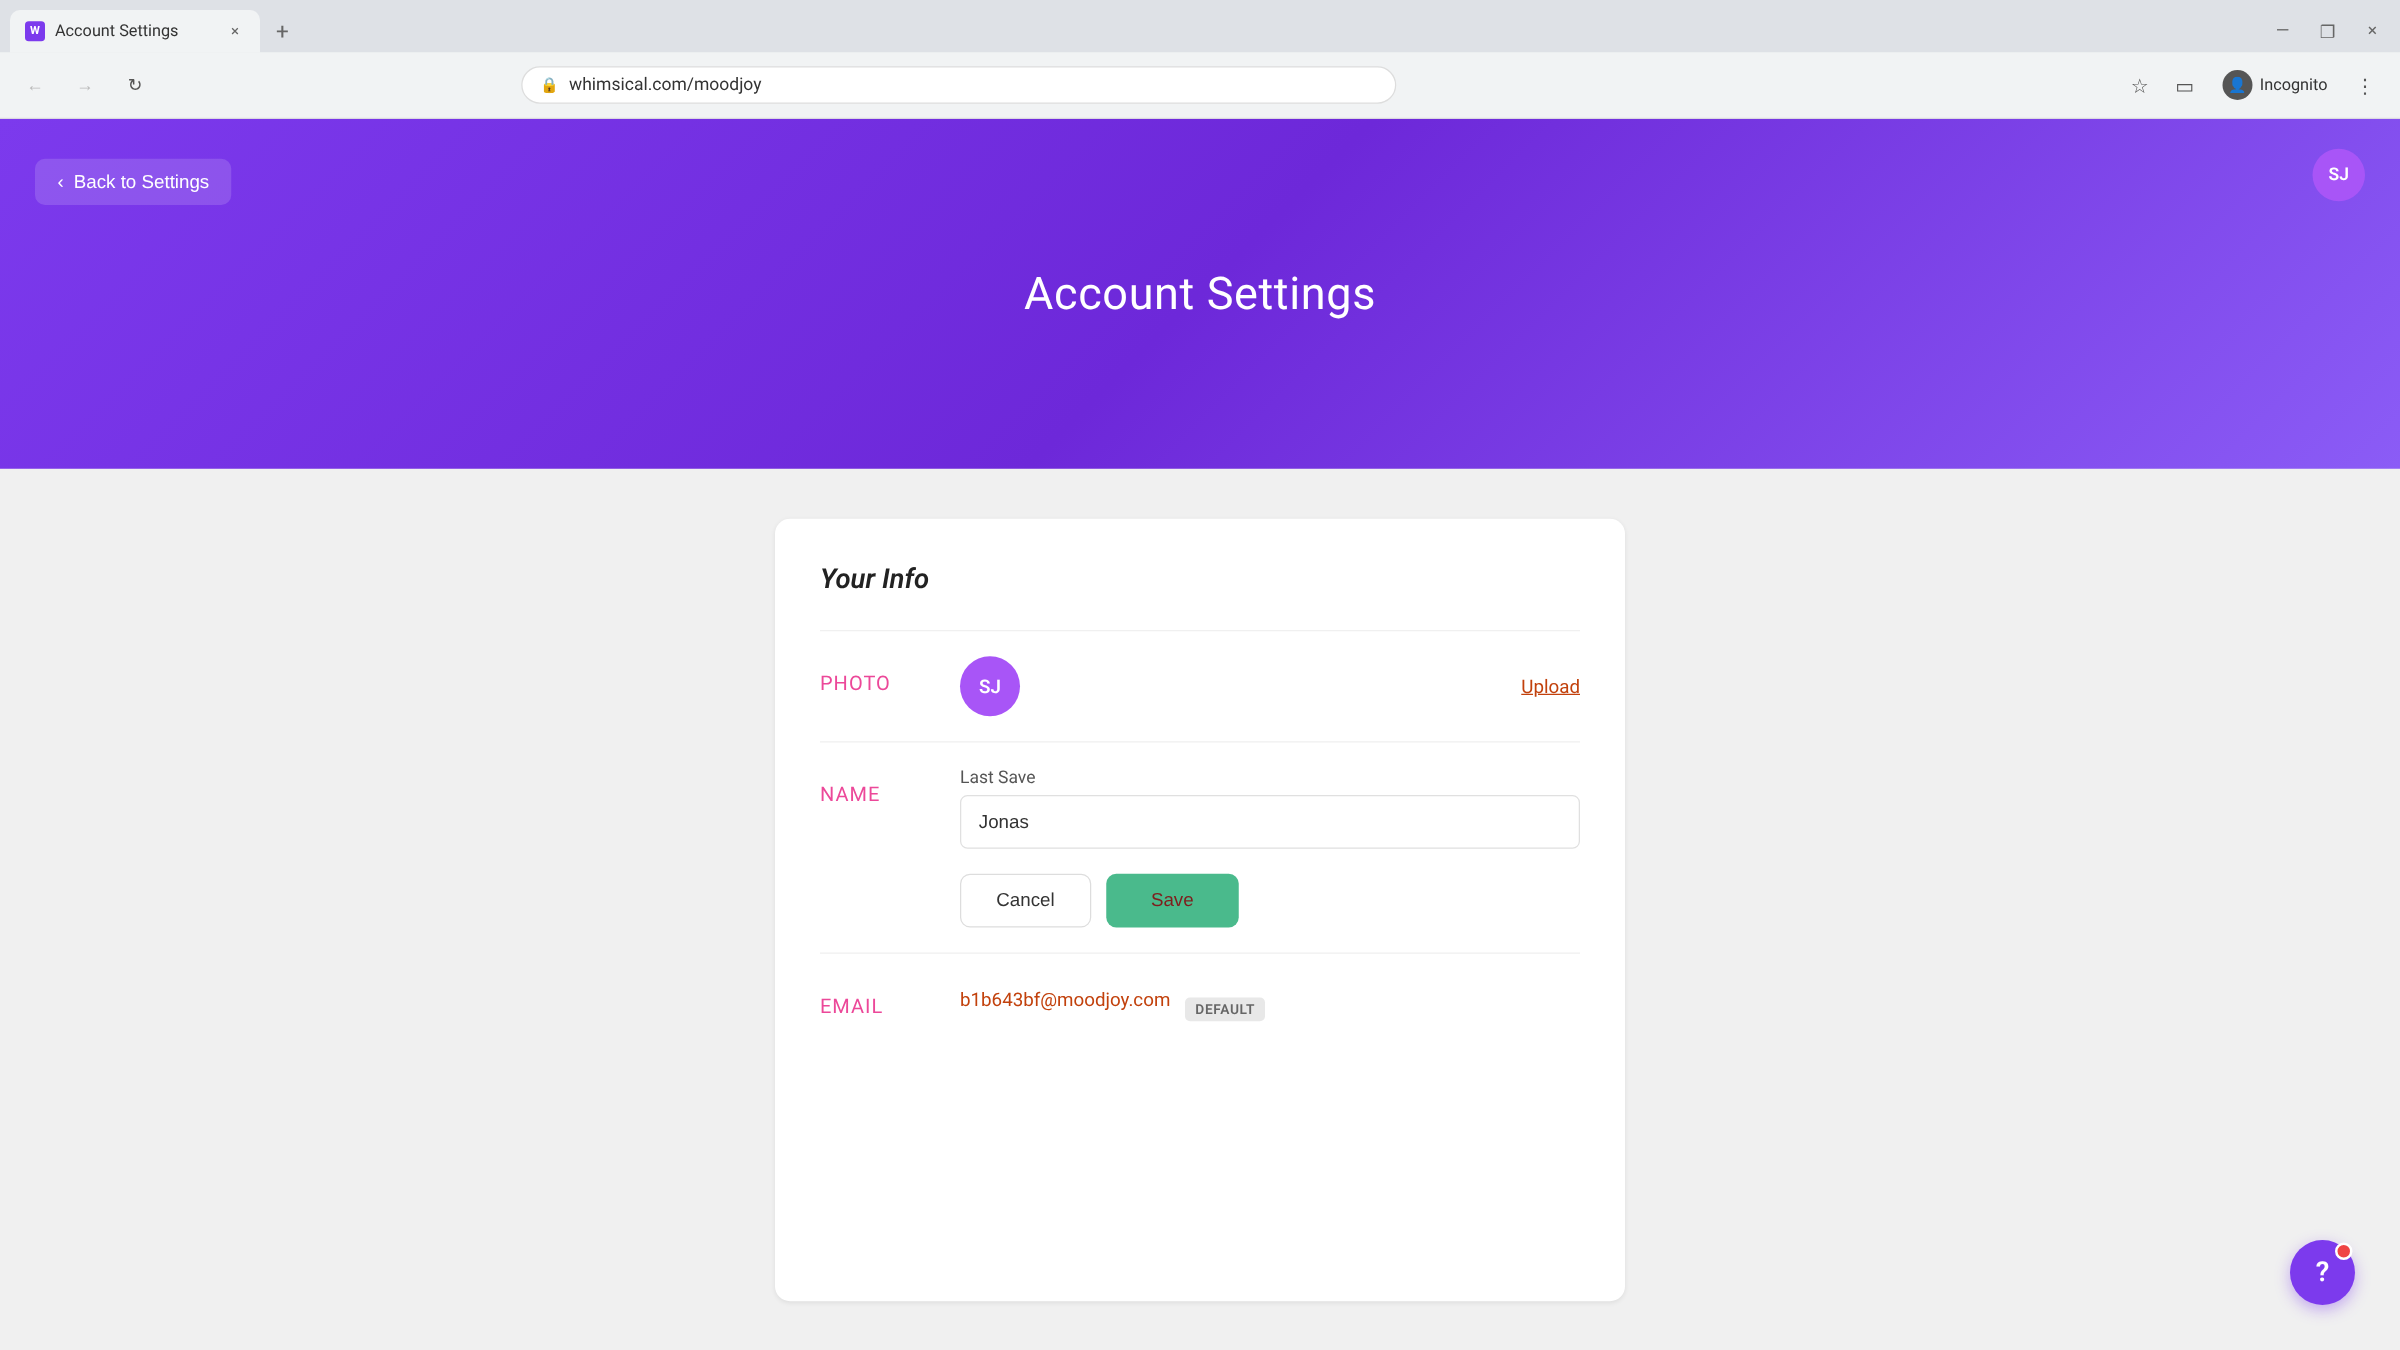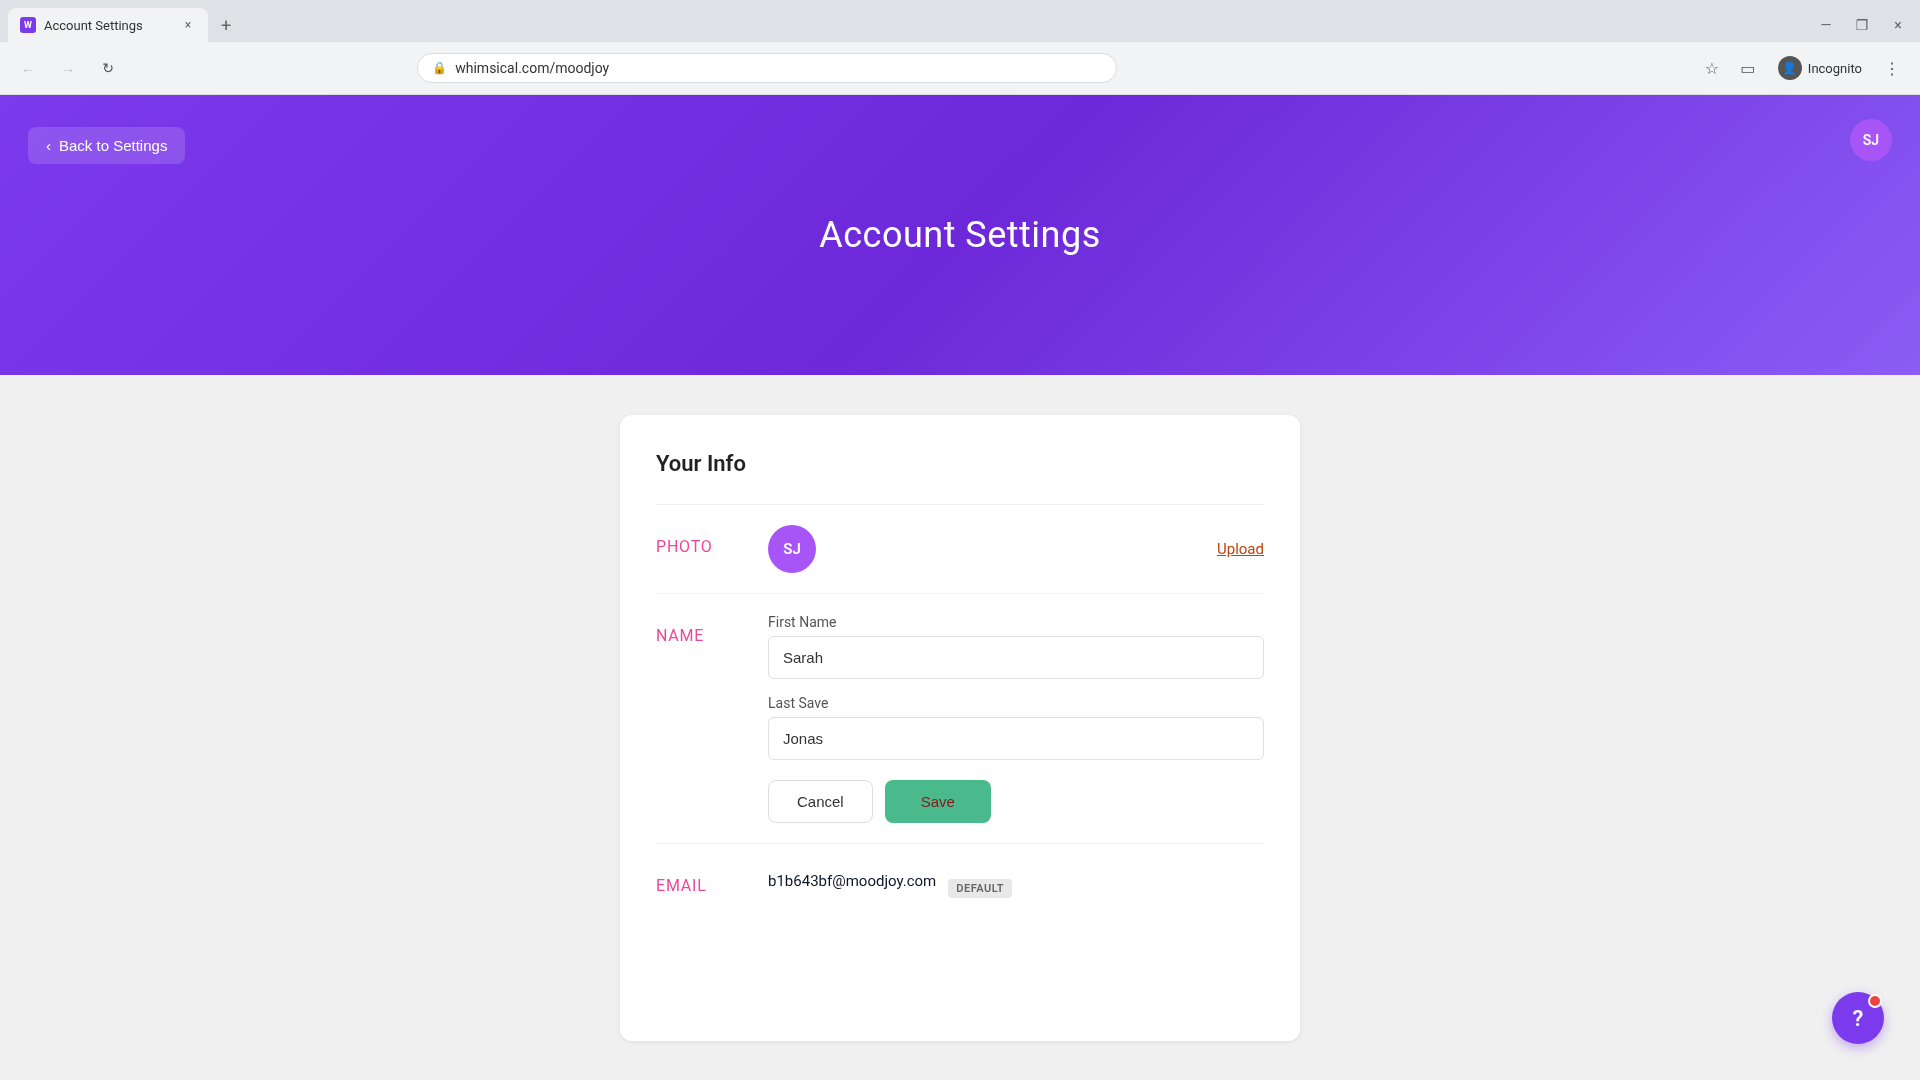--- a/index.html
+++ b/index.html
@@ -33,41 +33,41 @@
     
     .header { background: linear-gradient(135deg, #7c3aed 0%, #6d28d9 50%, #8b5cf6 100%); height: 280px; position: relative; display: flex; align-items: center; justify-content: center; }
     .back-btn { position: absolute; top: 32px; left: 28px; background: rgba(255,255,255,0.15); color: white; border: none; border-radius: 8px; padding: 10px 18px; font-size: 15px; cursor: pointer; display: flex; align-items: center; gap: 8px; }
     .header-title { color: white; font-size: 36px; font-weight: 400; letter-spacing: 0.5px; }
     .user-avatar-header { position: absolute; top: 24px; right: 28px; width: 42px; height: 42px; background: #a855f7; border-radius: 50%; display: flex; align-items: center; justify-content: center; color: white; font-size: 14px; font-weight: 600; cursor: pointer; }
 
     
     .main-content { background: #f0f0f0; min-height: calc(100% - 280px); padding: 40px 0; display: flex; justify-content: center; }
     .card { background: white; border-radius: 12px; width: 680px; padding: 36px; box-shadow: 0 1px 4px rgba(0,0,0,0.08); }
 
-    .section-title { font-size: 22px; font-weight: 600; color: #222; margin-bottom: 28px; }
+    .section-title { font-size: 22px; font-weight: 600; color: #222; margin-bottom: 28px; font-style: italic; }
 
     .form-row { display: flex; align-items: flex-start; padding: 20px 0; border-top: 1px solid #f0f0f0; gap: 32px; }
     .form-label { font-size: 16px; font-weight: 400; color: #ec4899; letter-spacing: 0.8px; width: 80px; padding-top: 12px; flex-shrink: 0; }
     .form-content { flex: 1; }
 
     .photo-row { display: flex; align-items: center; justify-content: space-between; }
     .avatar { width: 48px; height: 48px; background: #a855f7; border-radius: 50%; display: flex; align-items: center; justify-content: center; color: white; font-size: 15px; font-weight: 600; }
     .upload-btn { color: #c2410c; font-size: 15px; cursor: pointer; font-weight: 400; text-decoration: underline; }
 
     .field-label { font-size: 14px; color: #555; margin-bottom: 6px; }
     .text-input { width: 100%; border: 1px solid #e0e0e0; border-radius: 6px; padding: 12px 14px; font-size: 15px; color: #333; outline: none; background: white; }
     .field-group { margin-bottom: 16px; }
     .field-group:last-of-type { margin-bottom: 0; }
 
     .btn-row { display: flex; gap: 12px; margin-top: 20px; }
     .cancel-btn { padding: 12px 28px; border: 1px solid #ddd; border-radius: 8px; background: white; font-size: 15px; color: #333; cursor: pointer; }
     .save-btn { padding: 12px 36px; border: none; border-radius: 8px; background: #4aba8c; font-size: 15px; color: #7f1d1d; cursor: pointer; font-weight: 500; }
 
     .email-row { display: flex; align-items: center; gap: 12px; }
-    .email-text { font-size: 15px; color: #0f172a; }
+    .email-text { font-size: 15px; color: #c2410c; }
     .default-badge { background: #e8e8e8; color: #666; font-size: 11px; font-weight: 600; padding: 3px 8px; border-radius: 4px; letter-spacing: 0.5px; margin-top: 15px; }
 
     
     .help-btn { position: fixed; bottom: 36px; right: 36px; width: 52px; height: 52px; background: #7c3aed; border-radius: 50%; display: flex; align-items: center; justify-content: center; color: white; font-size: 22px; font-weight: 600; cursor: pointer; box-shadow: 0 4px 12px rgba(124,58,237,0.4); z-index: 100; }
     .help-btn::after { content: ''; position: absolute; top: 2px; right: 2px; width: 10px; height: 10px; background: #ef4444; border-radius: 50%; border: 2px solid white; }
   </style>
 </head>
 <body>
 
 <div class="browser-chrome">
@@ -124,24 +124,20 @@
         <div class="form-content photo-row">
           <div class="avatar">SJ</div>
           <span class="upload-btn">Upload</span>
         </div>
       </div>
 
       <div class="form-row">
         <span class="form-label">NAME</span>
         <div class="form-content">
           <div class="field-group">
-            <div class="field-label">First Name</div>
-            <input class="text-input" type="text" value="Sarah" style="">
-          </div>
-          <div class="field-group">
             <div class="field-label">Last Save</div>
             <input class="text-input" type="text" value="Jonas" style="">
           </div>
           <div class="btn-row">
             <button class="cancel-btn">Cancel</button>
             <button class="save-btn">Save</button>
           </div>
         </div>
       </div>
 

